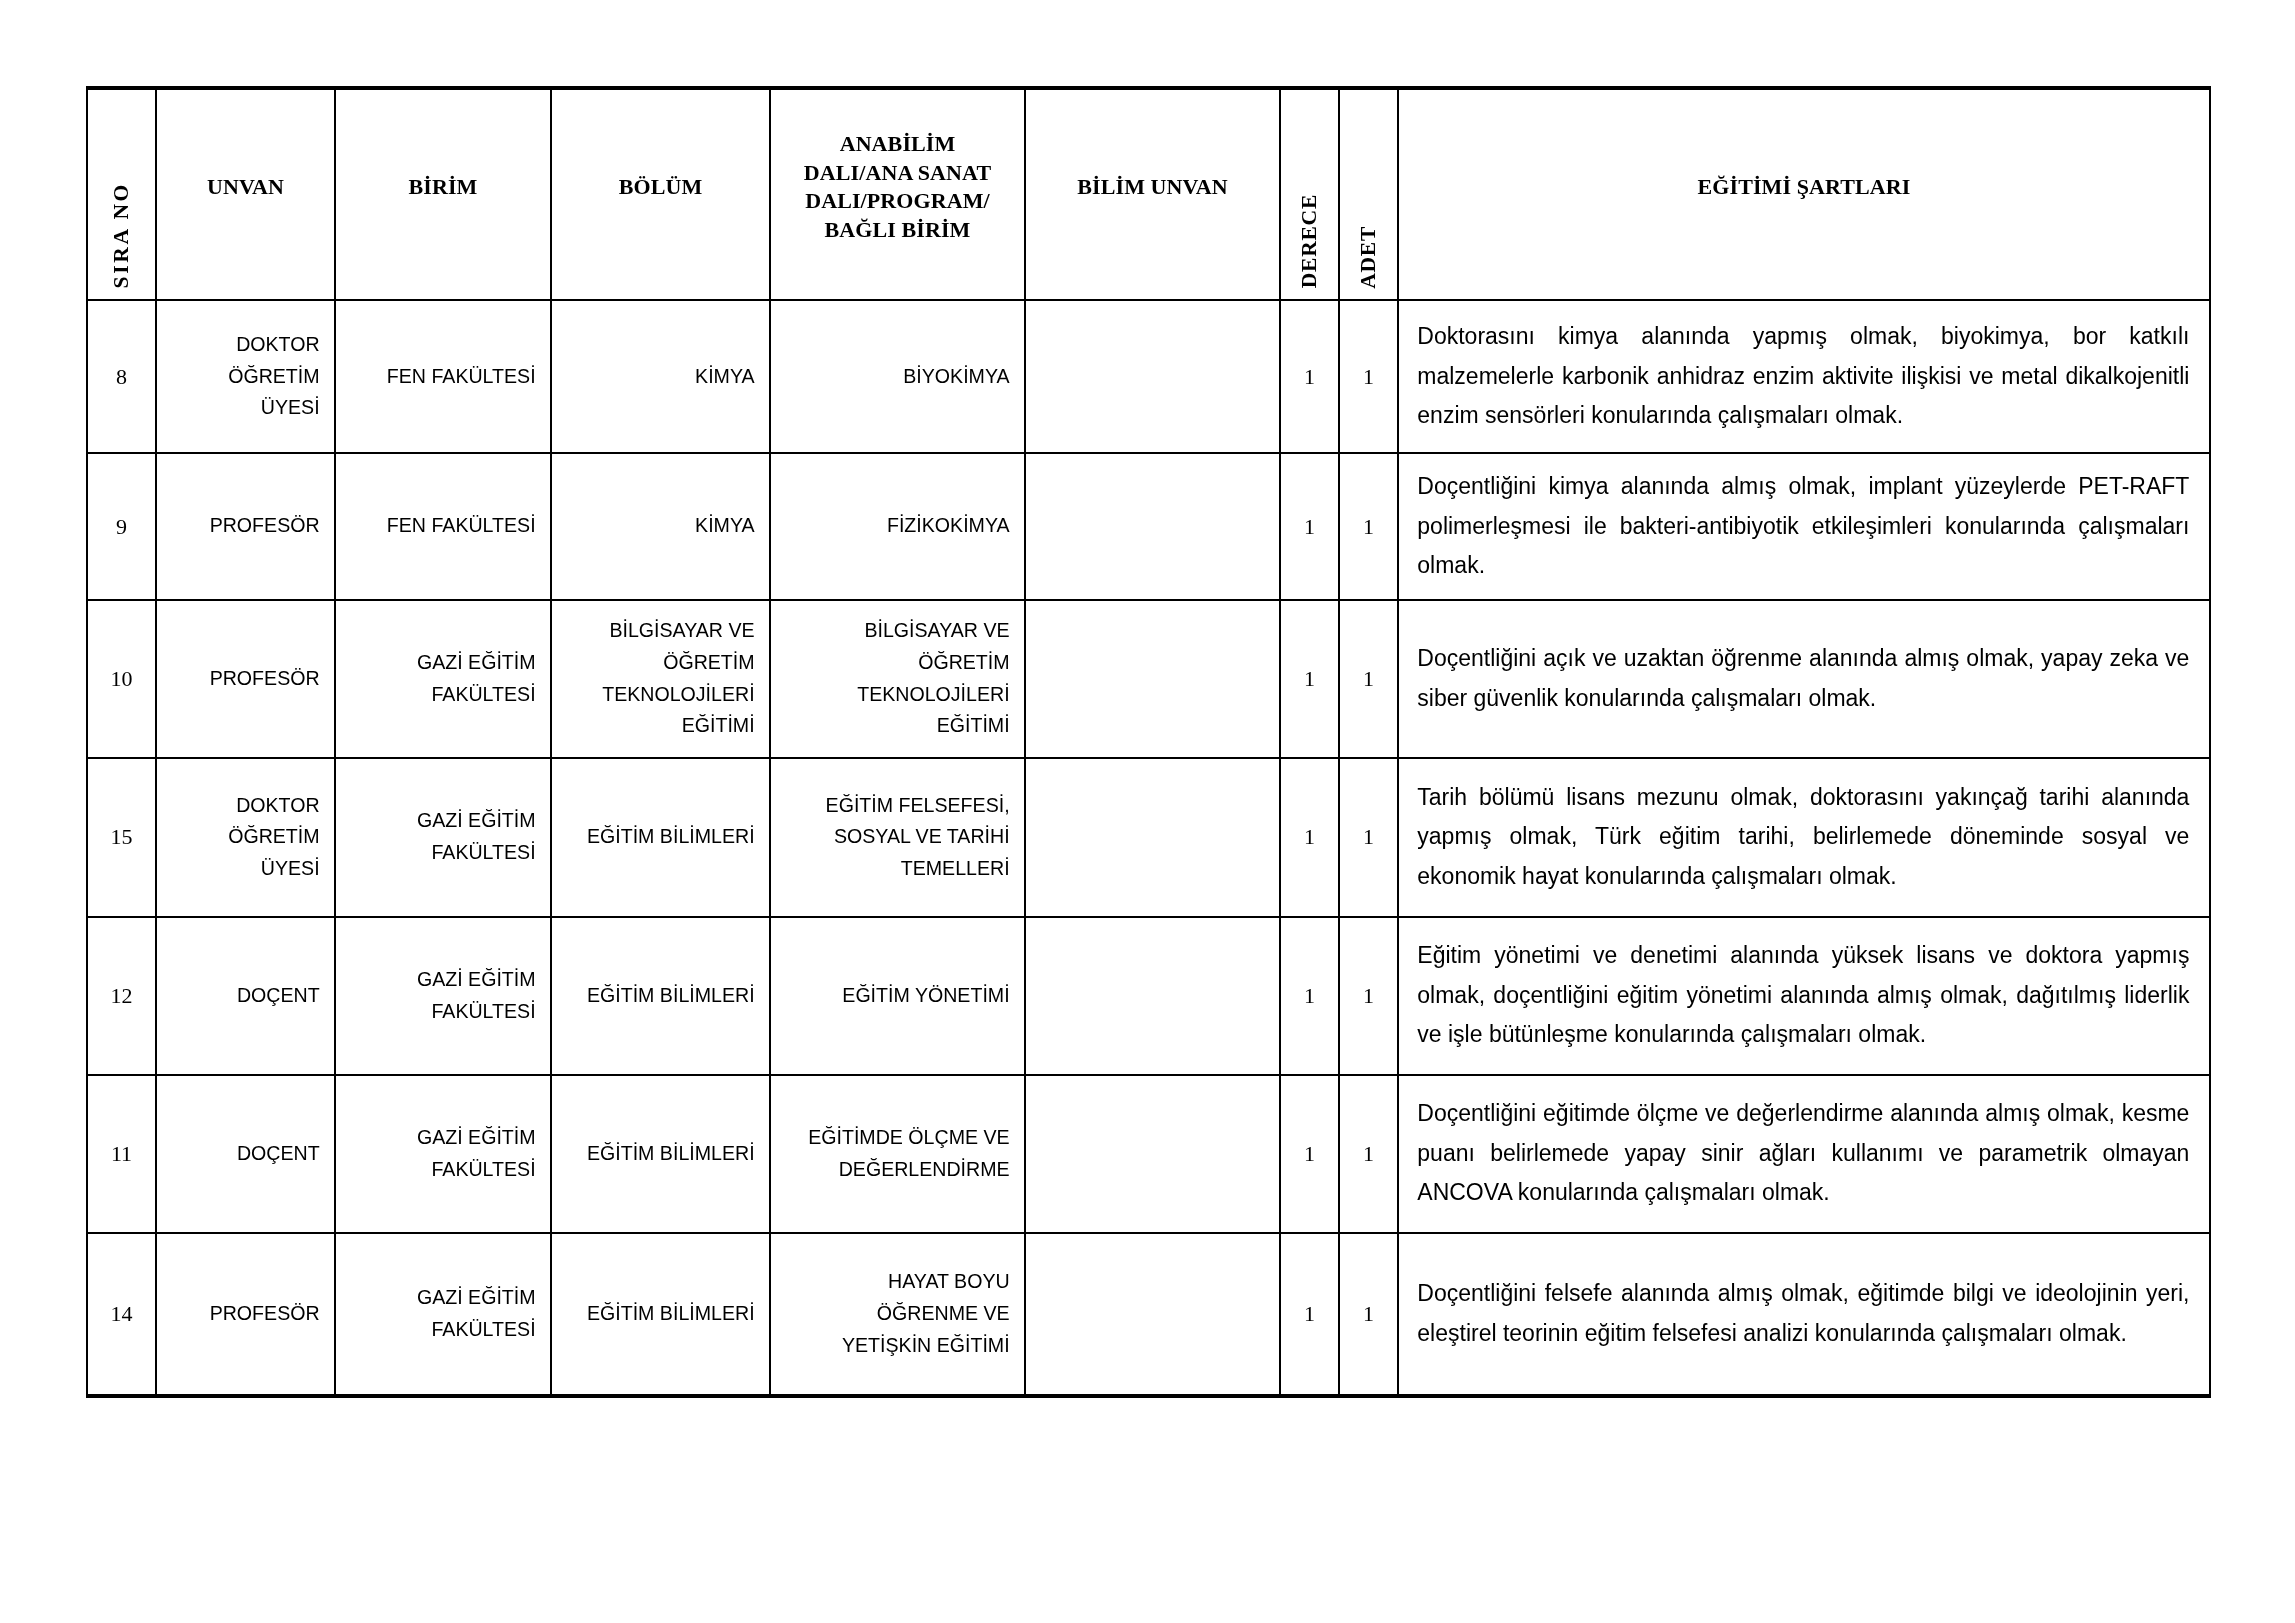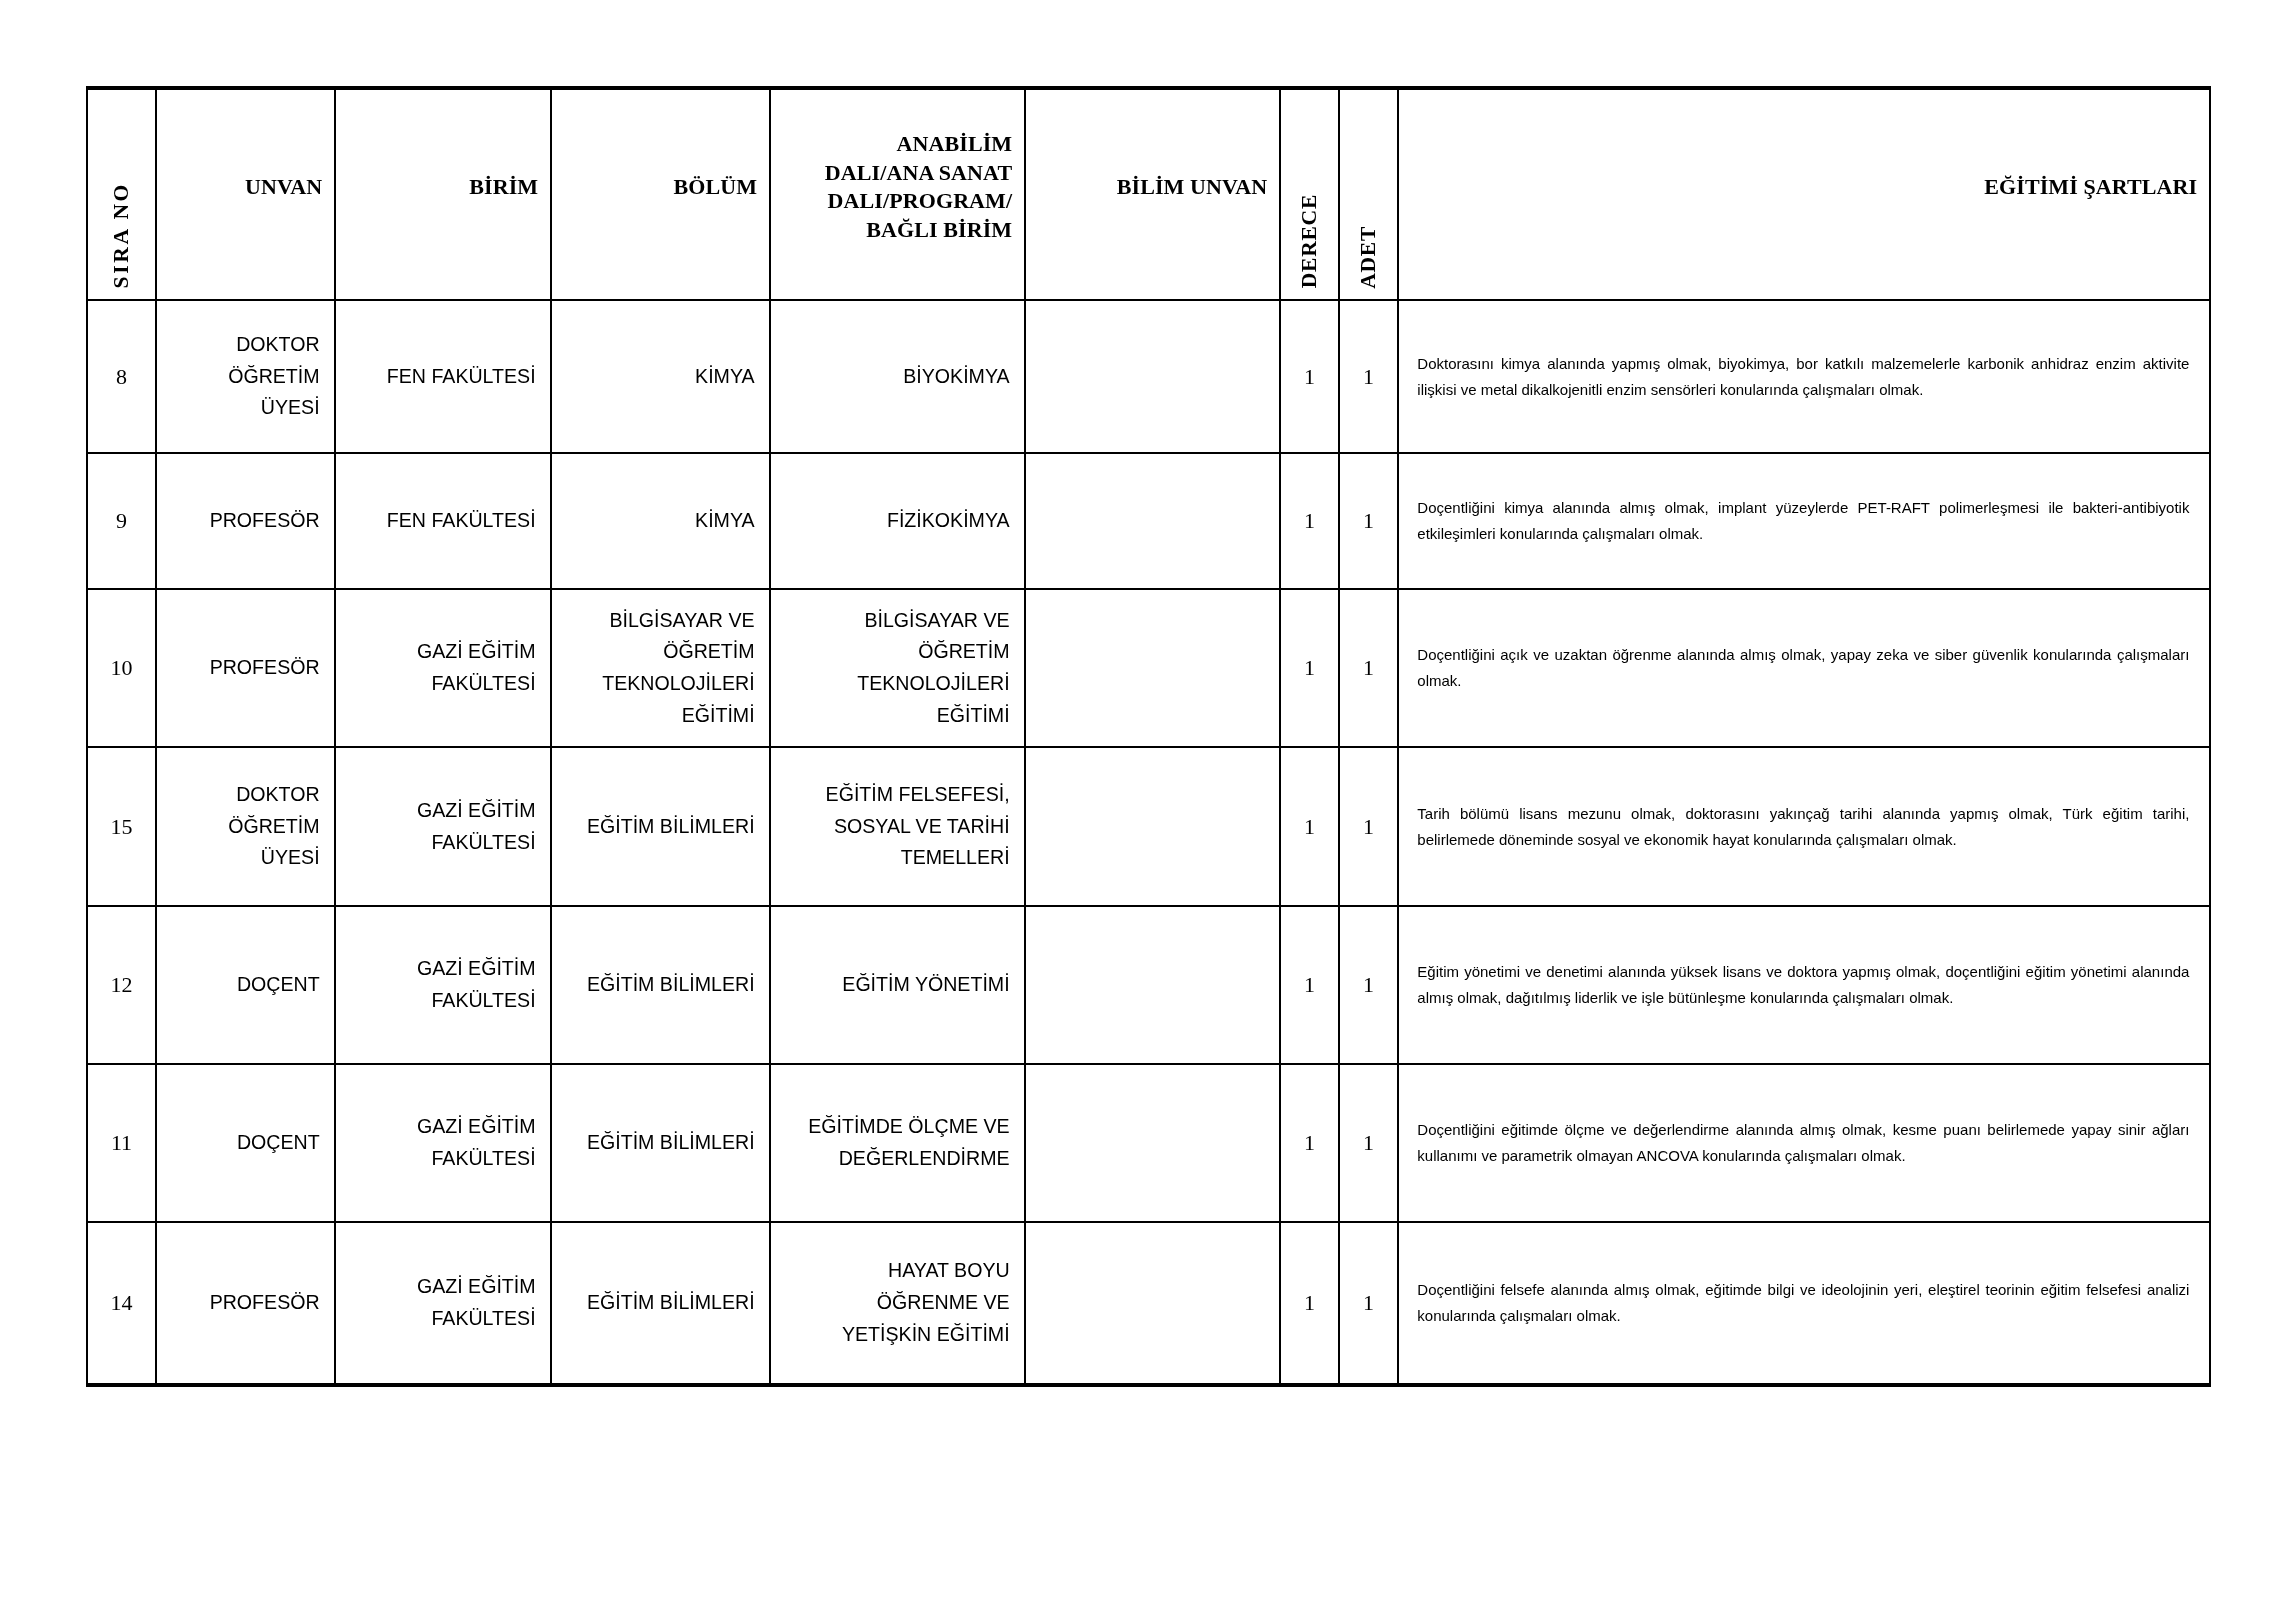--- a/index.html
+++ b/index.html
@@ -56,21 +56,21 @@
     height: 209px;
     font-family: "Liberation Serif", serif;
     font-weight: bold;
     font-size: 22px;
     letter-spacing: 0.1px;
     border-bottom: 3.9px solid #000;
     vertical-align: bottom;
   }
   thead th .hcell {
     padding: 0 11.8px 14.4px 11.8px;
-    text-align: right;
+    text-align: center;
     line-height: 1.30;
   }
   thead th.vertical {
     vertical-align: bottom;
   }
   thead th.vertical .vtext {
     display: block;
     writing-mode: vertical-rl;
     transform: rotate(180deg);
     font-family: "Liberation Serif", serif;
@@ -115,21 +115,21 @@
   td.count .cell { padding: 11.8px 2.6px; }
   td.plain .cell {
     text-align: right;
     white-space: pre-line;
   }
   td.sartlar .cell {
     text-align: justify;
     text-align-last: left;
     padding: 13px 19.6px 13px 18.3px;
     line-height: 1.72;
-    font-size: 15px;
+    font-size: 23px;
     hyphens: none;
   }
 
   tr.row-8  td { height: 151px; }
   tr.row-9  td { height: 134px; }
   tr.row-10 td { height: 156px; }
   tr.row-11 td { height: 157px; }
   tr.row-12 td { height: 156px; }
   tr.row-13 td { height: 156px; }
   tr.row-14 td { height: 160px; }

